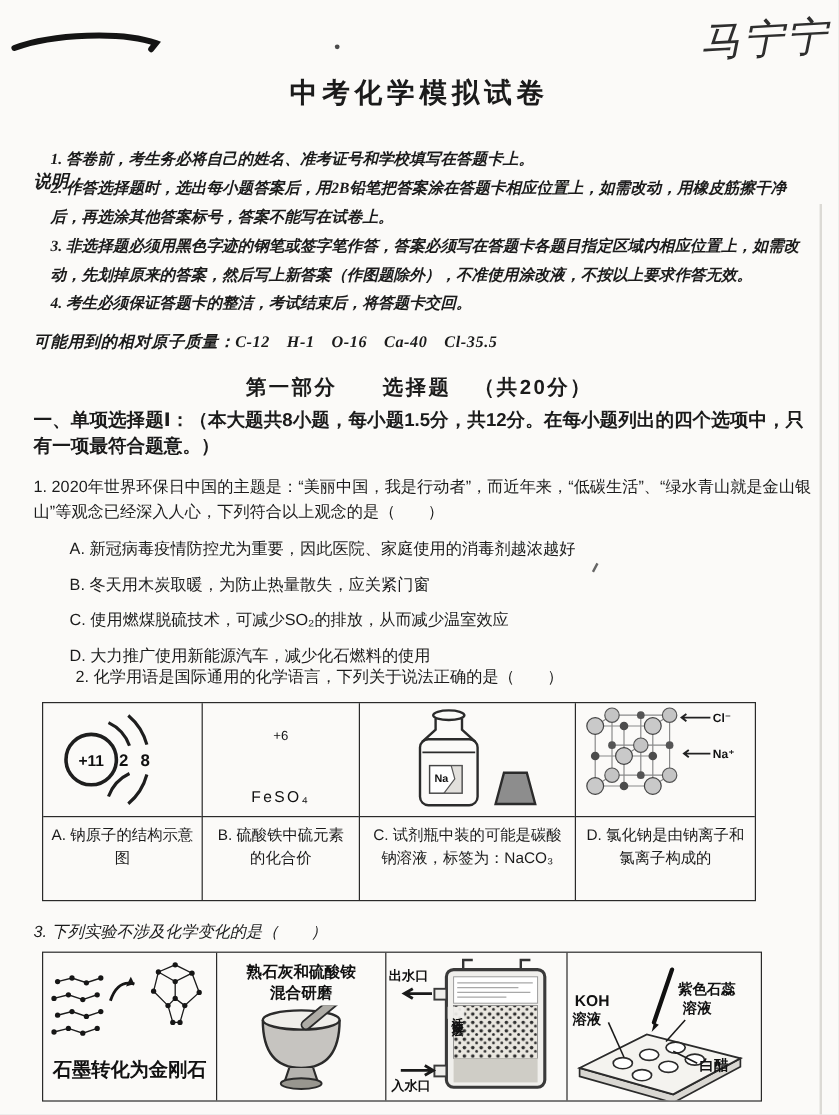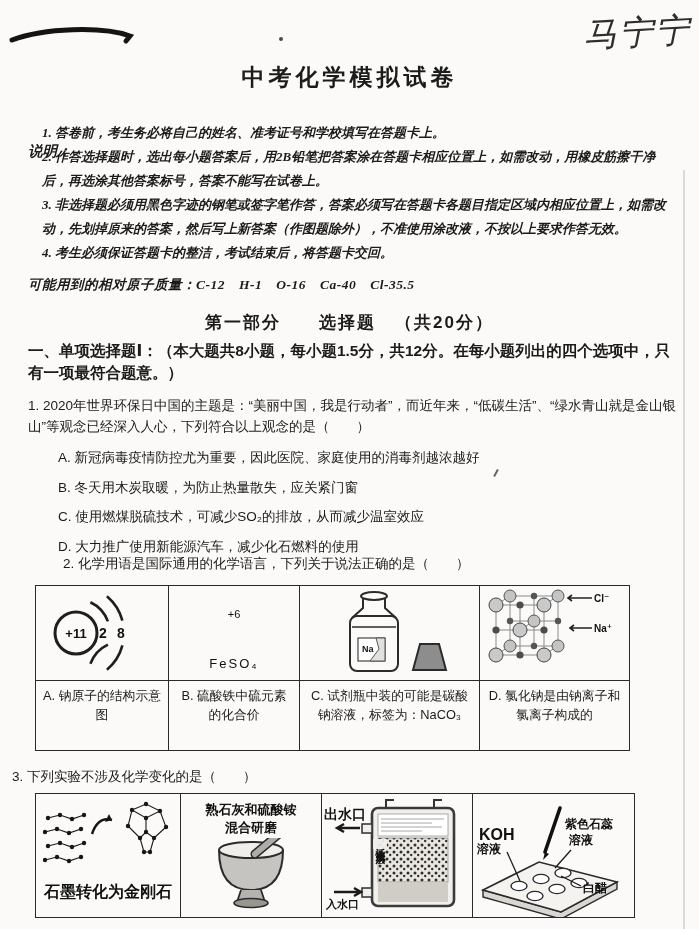--- a/index.html
+++ b/index.html
@@ -141,21 +141,21 @@
         <text x="114" y="46" font-size="10" font-weight="bold" fill="#111">Na⁺</text>
       </svg>
     </div>
 
     <div class="cell cap bt">A. 钠原子的结构示意图</div>
     <div class="cell cap bt bl">B. 硫酸铁中硫元素的化合价</div>
     <div class="cell cap bt bl">C. 试剂瓶中装的可能是碳酸钠溶液，标签为：NaCO₃</div>
     <div class="cell cap bt bl">D. 氯化钠是由钠离子和氯离子构成的</div>
   </div>
 
-  <div class="abs stem" style="left:12px;top:766px;width:655px;">3.  下列实验不涉及化学变化的是（　　）</div>
+  <div class="abs stem" style="left:28px;top:766px;width:655px;font-style:italic;">3.  下列实验不涉及化学变化的是（　　）</div>
 
   <div class="abs grid t2" style="left:35px;top:793px;">
 
     <div class="cell">
       <svg width="144" height="88" viewBox="0 0 144 88">
         <g stroke="#1c1c1c" stroke-width="1.2" fill="none">
           <path d="M12,24 L24,21 L36,25 L48,21"></path>
           <path d="M9,38 L21,35 L33,39 L45,35"></path>
           <path d="M12,52 L24,49 L36,53 L48,49"></path>
           <path d="M9,66 L21,63 L33,67 L45,63"></path>
@@ -226,21 +226,21 @@
         <rect x="50" y="14" width="82" height="98" rx="6" fill="#f0efec" stroke="#3a3a3a" stroke-width="2.6"></rect>
         <rect x="56" y="20" width="70" height="22" fill="#fff" stroke="#9a9a9a" stroke-width="0.8"></rect>
         <path d="M59,25 L122,25 M59,29 L110,29 M59,33 L120,33 M59,37 L100,37" stroke="#a8a8a8" stroke-width="1.1"></path>
         <rect x="56" y="44" width="70" height="44" fill="url(#dots)" stroke="#777" stroke-width="0.6"></rect>
         <rect x="56" y="88" width="70" height="20" fill="#cfcdc6"></rect>
         <rect x="40" y="30" width="10" height="9" fill="#f0efec" stroke="#3a3a3a" stroke-width="1.6"></rect>
         <path d="M38,34 L16,34 M22,30 L15,34 L22,38" fill="none" stroke="#1a1a1a" stroke-width="2.4"></path>
         <rect x="40" y="94" width="10" height="9" fill="#f0efec" stroke="#3a3a3a" stroke-width="1.6"></rect>
         <path d="M12,98 L38,98 M32,94 L39,98 L32,102" fill="none" stroke="#1a1a1a" stroke-width="2.4"></path>
       </svg>
-      <div class="figlbl" style="left:2px;top:12px;font-size:14px;">出水口</div>
+      <div class="figlbl" style="left:2px;top:12px;font-size:11px;">出水口</div>
       <div class="figlbl vert" style="left:51px;top:45px;font-size:10px;background:rgba(240,239,236,.92);padding:1px 0;">活性炭层</div>
       <div class="figlbl" style="left:4px;top:103px;font-size:11px;">入水口</div>
     </div>
 
     <div class="cell bl">
       <svg width="162" height="123" viewBox="0 0 162 123">
         <polygon points="10,103 88,125 144,95 144,88 88,118 10,96" fill="#d9d7d2" stroke="#2b2b2b" stroke-width="1.4"></polygon>
         <polygon points="10,96 66,68 144,88 88,118" fill="#f4f3ef" stroke="#2b2b2b" stroke-width="1.6"></polygon>
         <g fill="#fff" stroke="#2b2b2b" stroke-width="1.4">
           <ellipse cx="46" cy="92" rx="8" ry="4.6"></ellipse>
@@ -249,21 +249,21 @@
           <ellipse cx="62" cy="102" rx="8" ry="4.6"></ellipse>
           <ellipse cx="84" cy="95" rx="8" ry="4.6"></ellipse>
           <ellipse cx="106" cy="89" rx="8" ry="4.6"></ellipse>
         </g>
         <line x1="87" y1="14" x2="72" y2="58" stroke="#111" stroke-width="3.6" stroke-linecap="round"></line>
         <polygon points="72,58 70,66 76,60" fill="#111"></polygon>
         <line x1="34" y1="58" x2="47" y2="87" stroke="#1a1a1a" stroke-width="1.3"></line>
         <line x1="98" y1="56" x2="82" y2="74" stroke="#1a1a1a" stroke-width="1.3"></line>
         <line x1="108" y1="92" x2="88" y2="82" stroke="#1a1a1a" stroke-width="1.3"></line>
       </svg>
-      <div class="figlbl" style="left:6px;top:32px;font-size:16px;">KOH</div>
+      <div class="figlbl" style="left:6px;top:32px;font-size:13px;">KOH</div>
       <div class="figlbl" style="left:4px;top:47px;font-size:12px;">溶液</div>
       <div class="figlbl" style="left:92px;top:22px;font-size:12px;text-align:center;">紫色石蕊</div>
       <div class="figlbl" style="left:96px;top:38px;font-size:12px;">溶液</div>
       <div class="figlbl" style="left:110px;top:86px;font-size:12px;">白醋</div>
     </div>
   </div>
 
 </div>
 
 </body></html>

